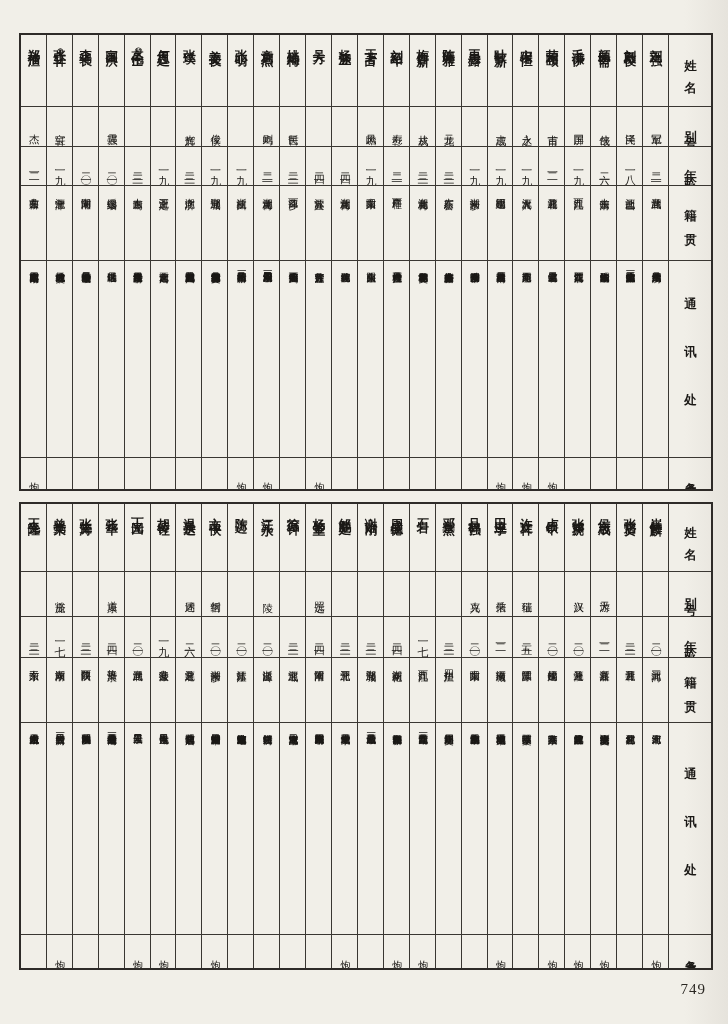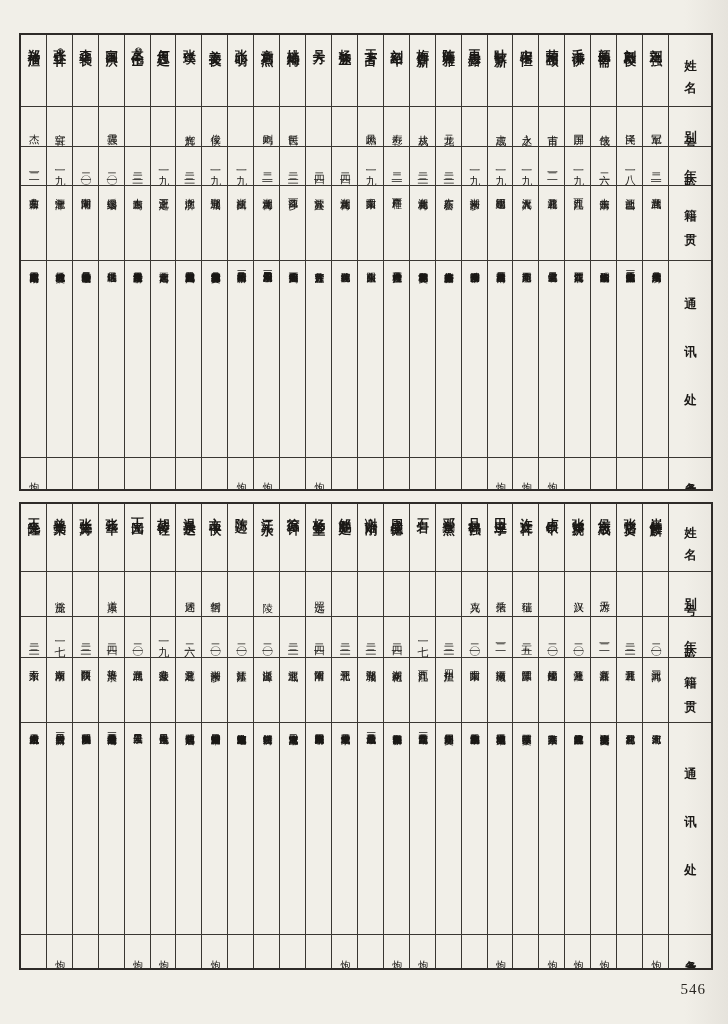--- a/index.html
+++ b/index.html
@@ -1091,14 +1091,14 @@
           <span>山东东平</span>
         </div>
     <div class="cell c-addr top">
           <span>山东东平城内上清观街八号</span>
         </div>
     <div class="cell c-remark">
           <span></span>
         </div>
   </div>
     </div>
-  <div class="page-num">546</div>
+  <div class="page-num">749</div>
 </div>
 
 </body></html>

